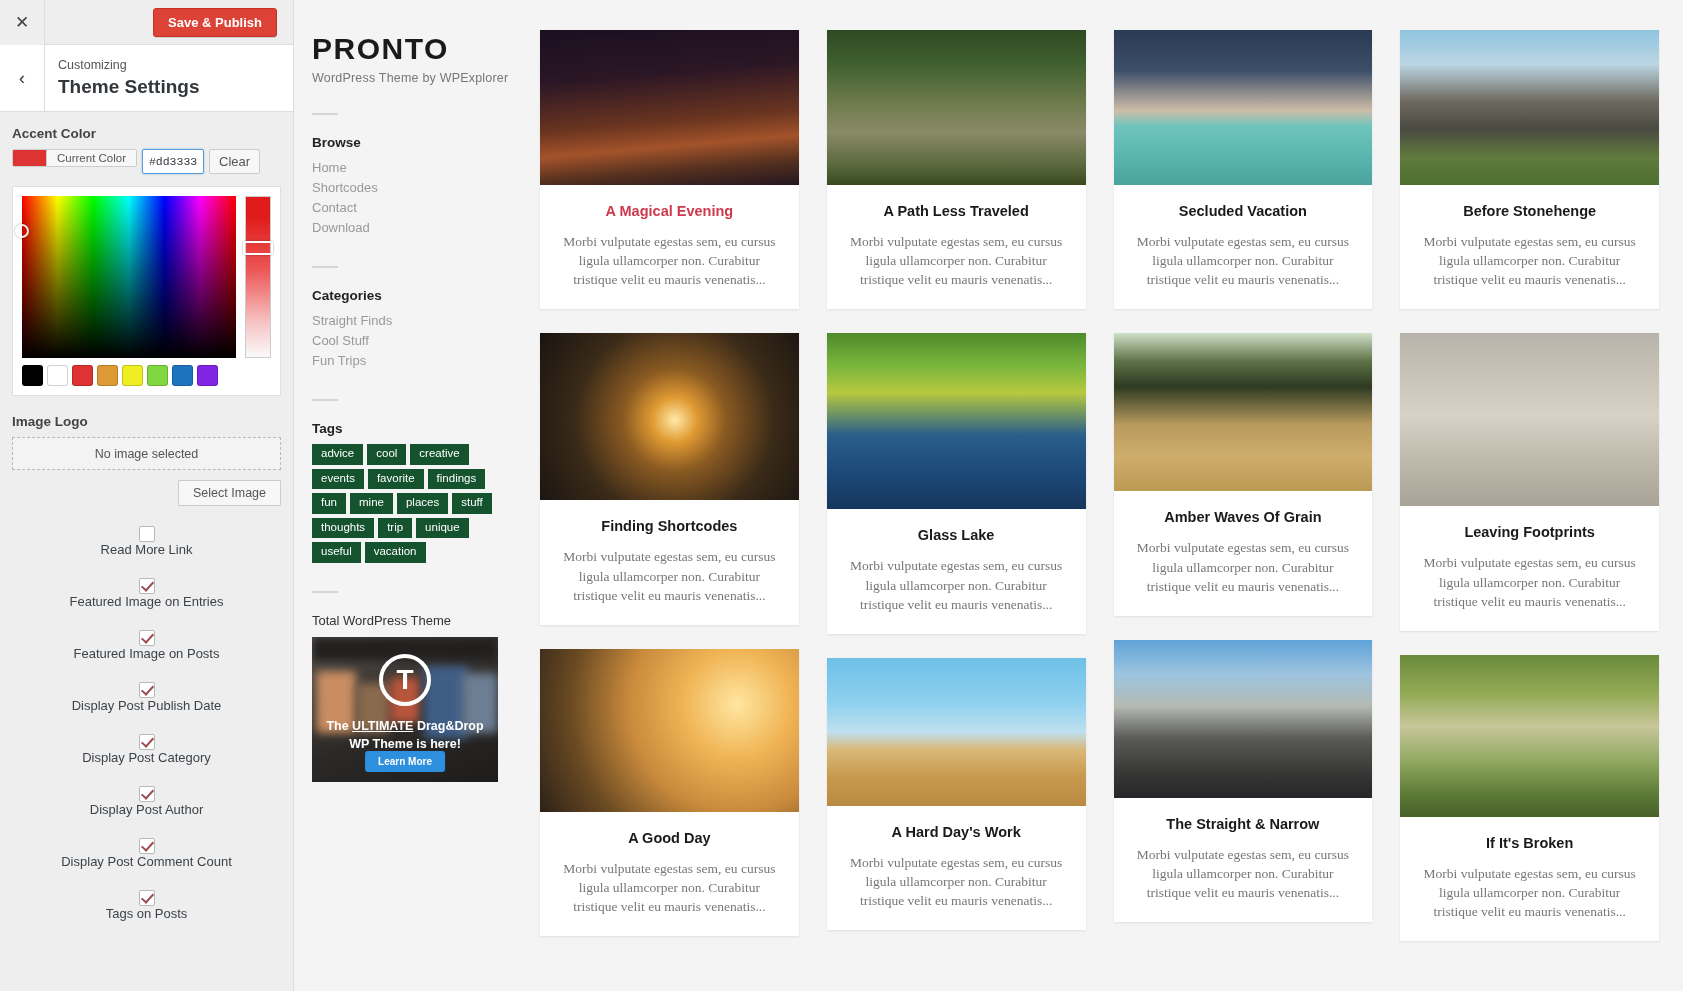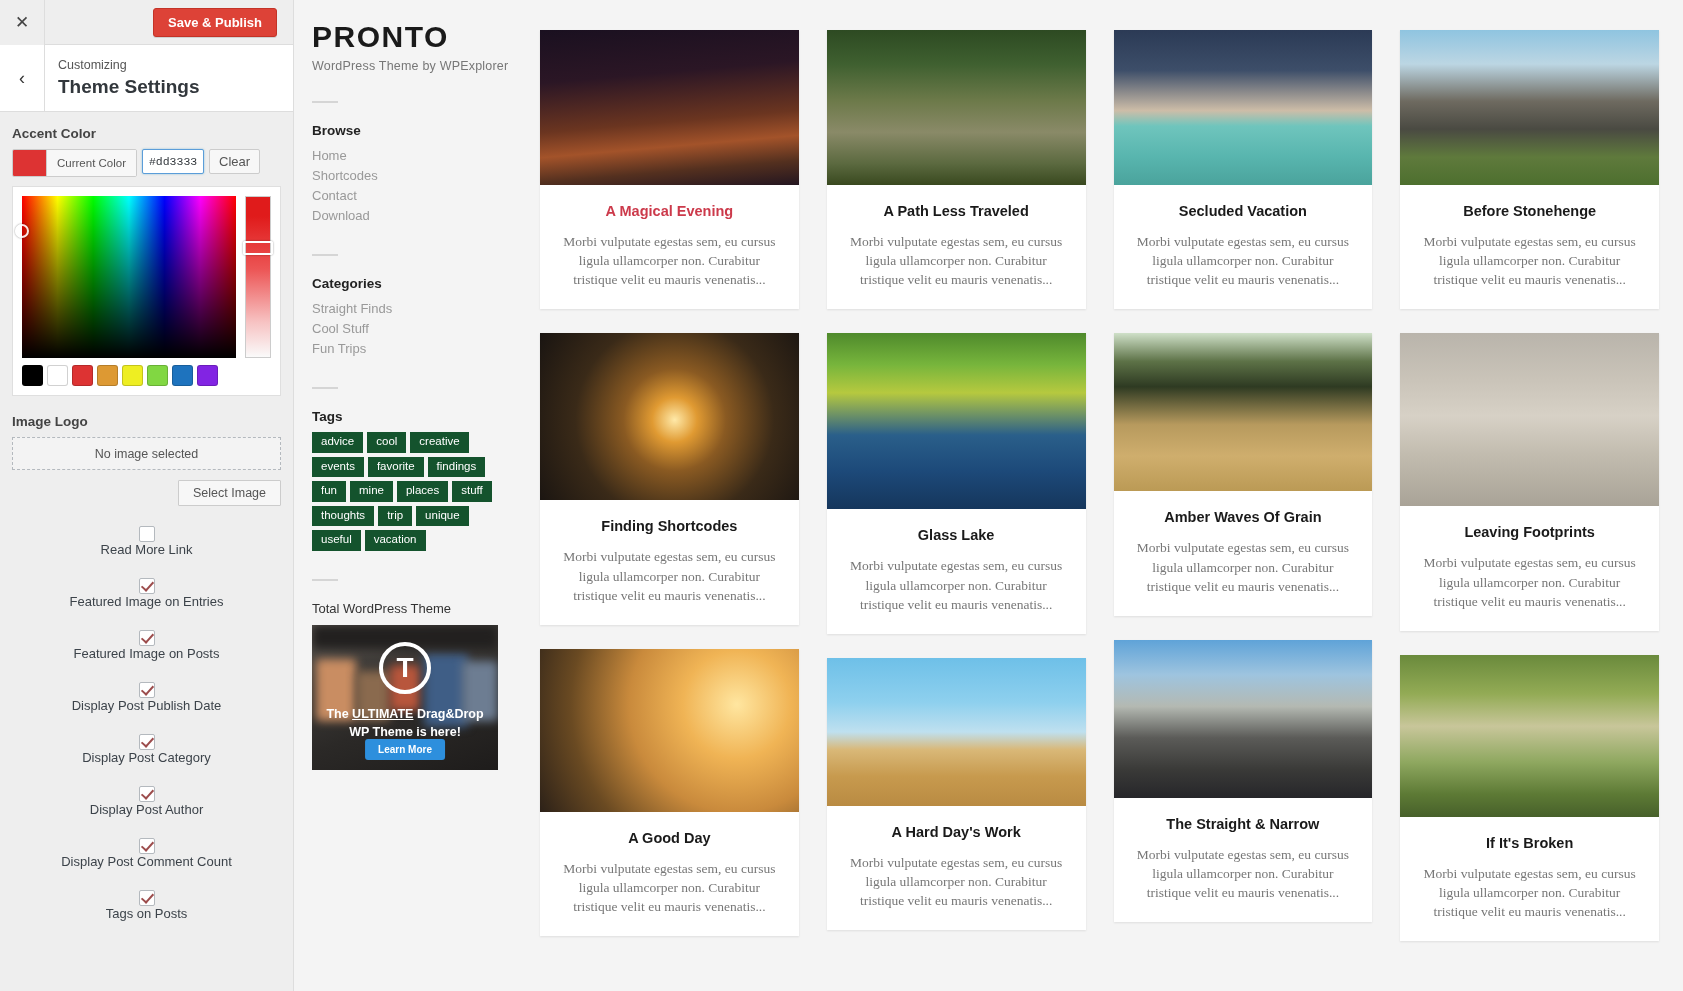--- a/index.html
+++ b/index.html
@@ -57,21 +57,21 @@
   .cz-body { flex: 1; padding: 14px 12px 0 12px; overflow: hidden; }
 
   .sec-label {
     font-size: 13.5px; font-weight: bold; color: #444;
     margin-bottom: 8px;
   }
   
   .color-row { display: flex; align-items: stretch; height: 25px; margin-bottom: 12px; }
   .color-chip-wrap {
     display: flex; border: 1px solid #cccccc; background: #fff;
-    border-radius: 2px; overflow: hidden; height: 28px;
+    border-radius: 2px; overflow: hidden; height: 18px;
   }
   .color-chip { width: 33px; background: #dd3333; }
   .color-btn-label {
     font-size: 11.5px; color: #555; padding: 0 10px;
     display: flex; align-items: center; background: #f7f7f7;
     border-left: 1px solid #cccccc; white-space: nowrap; cursor: pointer;
   }
   .hex-input {
     width: 62px; margin-left: 5px; font-size: 11.5px;
     font-family: "Liberation Mono", monospace;
@@ -146,21 +146,21 @@
     border: solid #9c4c4c; border-width: 0 2px 2px 0;
     transform: rotate(42deg);
   }
   .check-label { font-size: 13px; color: #3c434a; }
 
   
   .preview {
     flex: 1; height: 991px; background: #f4f4f4;
     display: flex; overflow: hidden;
   }
-  .site-sidebar { width: 222px; padding: 22px 0 0 18px; flex-shrink: 0; }
+  .site-sidebar { width: 222px; padding: 34px 0 0 18px; flex-shrink: 0; }
   .brand { font-size: 30px; font-weight: bold; letter-spacing: 1.5px; color: #1a1a1a; line-height: 1; }
   .tagline { font-size: 12.5px; color: #777; margin-top: 7px; letter-spacing: .2px; }
   .rule { width: 26px; height: 2px; background: #d5d5d5; margin: 28px 0 20px 0; }
   .widget-title { font-size: 13.5px; font-weight: bold; color: #222; margin-bottom: 8px; }
   .nav-link { display: block; font-size: 13px; color: #999; line-height: 20px; cursor: pointer; }
   .tag-cloud { display: flex; flex-wrap: wrap; gap: 4px; width: 186px; }
   .tag {
     background: #14532d; color: #fff; font-size: 11.5px;
     padding: 4px 9px 5px 9px; cursor: pointer; line-height: 1;
   }

